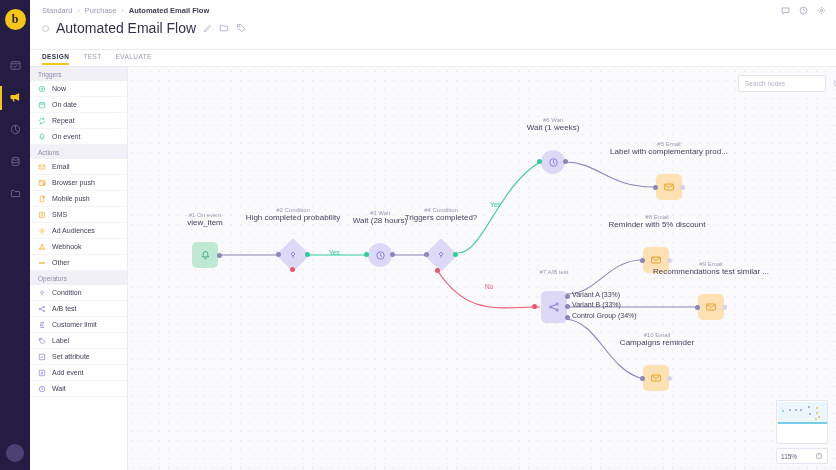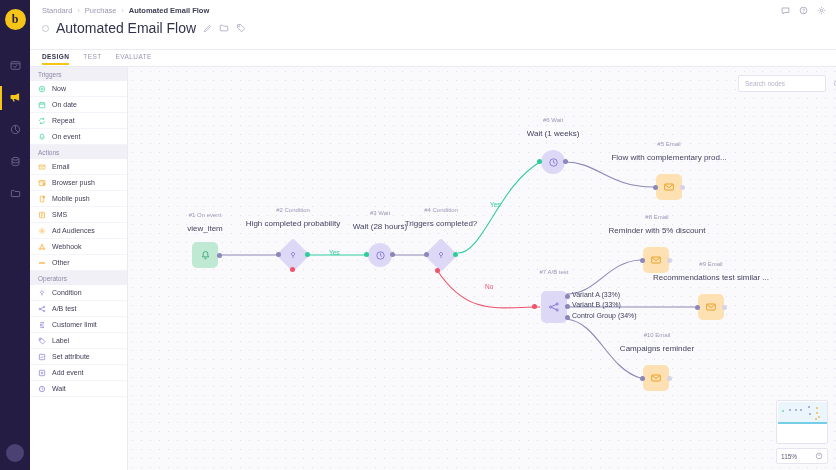--- a/index.html
+++ b/index.html
@@ -141,21 +141,21 @@
     background: transparent;
   }
   .search-box input::placeholder { color: #b5b2c9; }
 
   .node { position: absolute; }
   .node-label {
     position: absolute; text-align: center; white-space: nowrap;
     pointer-events: none;
   }
   .node-id { font-size: 6px; color: #9a97b3; }
-  .node-name { font-size: 8px; color: #44425f; margin-top: 6px; }
+  .node-name { font-size: 8px; color: #44425f; margin-top: 0; }
 
   .shape-sq {
     width: 26px; height: 26px; border-radius: 5px;
     display: flex; align-items: center; justify-content: center;
   }
   .shape-green { background: #bfe9d3; }
   .shape-orange { background: #fde1b2; }
   .shape-circle {
     width: 24px; height: 24px; border-radius: 50%;
     background: #ddd8f6; display: flex; align-items: center; justify-content: center;
@@ -611,21 +611,21 @@
           </svg>
         </span>
       </div>
       <div class="port port-green" style="left:-4px;top:9px"></div>
       <div class="port port-out" style="left:22px;top:9px"></div>
     </div>
 
     <div class="node" style="left:528px;top:107px">
       <div class="node-label" style="left:-66px;top:-33px;width:158px">
         <div class="node-id">#5 Email</div>
-        <div class="node-name">Flow with complementary prod...</div>
+        <div class="node-name">Label with complementary prod...</div>
       </div>
       <div class="shape-sq shape-orange">
         <span style="color:#e89c1c;display:flex">
           <svg width="12" height="12" viewBox="0 0 16 16" fill="none" stroke="currentColor" stroke-width="1.2">
             <rect x="2.2" y="4" width="11.6" height="8" rx="1"></rect>
               <path d="M2.6 4.8L8 8.8l5.4-4"></path>
           </svg>
         </span>
       </div>
       <div class="port port-in" style="left:-3px;top:11px"></div>

